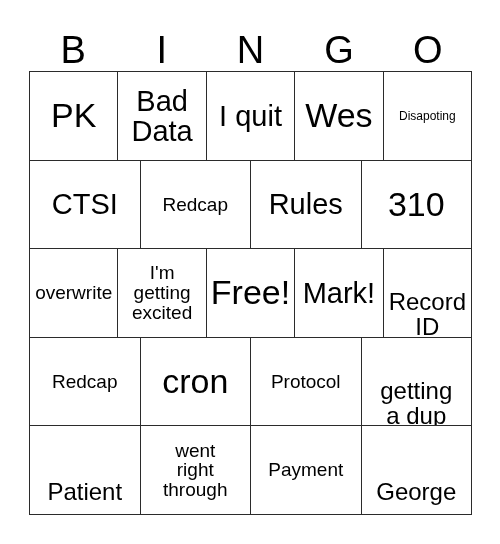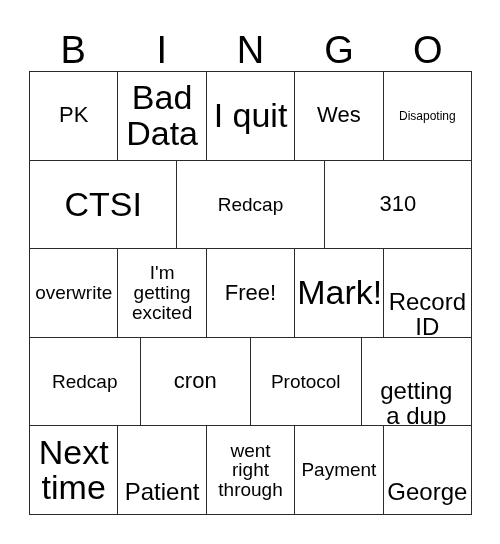--- a/index.html
+++ b/index.html
@@ -76,22 +76,22 @@
     background: #ffffff;
   }
   .cell-text {
     display: block;
     width: 100%;
     line-height: 1.04;
     white-space: pre-line;
     word-break: normal;
   }
   
-  .fs-xl .cell-text { font-size: 22px; }
-  .fs-lg .cell-text { font-size: 34px; }
+  .fs-xl .cell-text { font-size: 34px; }
+  .fs-lg .cell-text { font-size: 29px; }
   .fs-md .cell-text { font-size: 24px; margin-top: 44px; }
   .fs-sm .cell-text { font-size: 19px; }
   .fs-xs .cell-text { font-size: 12px; }
 </style>
 </head>
 <body>
 
 <div class="card">
 
   <div class="header-row">
@@ -123,20 +123,23 @@
         </div>
     </div>
 
     <div class="grid-row">
       <div class="cell fs-lg">
           <span class="cell-text">CTSI</span>
         </div>
       <div class="cell fs-sm">
           <span class="cell-text">Redcap</span>
         </div>
+      <div class="cell fs-lg">
+          <span class="cell-text">Rules</span>
+        </div>
       <div class="cell fs-xl">
           <span class="cell-text">310</span>
         </div>
     </div>
 
     <div class="grid-row">
       <div class="cell fs-sm">
           <span class="cell-text">overwrite</span>
         </div>
       <div class="cell fs-sm">
@@ -166,24 +169,20 @@
       <div class="cell fs-sm">
           <span class="cell-text">Protocol</span>
         </div>
       <div class="cell fs-md">
           <span class="cell-text">getting
 a dup</span>
         </div>
     </div>
 
     <div class="grid-row">
-      <div class="cell fs-lg">
-          <span class="cell-text">Next
-time</span>
-        </div>
       <div class="cell fs-md">
           <span class="cell-text">Patient</span>
         </div>
       <div class="cell fs-sm">
           <span class="cell-text">went
 right
 through</span>
         </div>
       <div class="cell fs-sm">
           <span class="cell-text">Payment</span>

